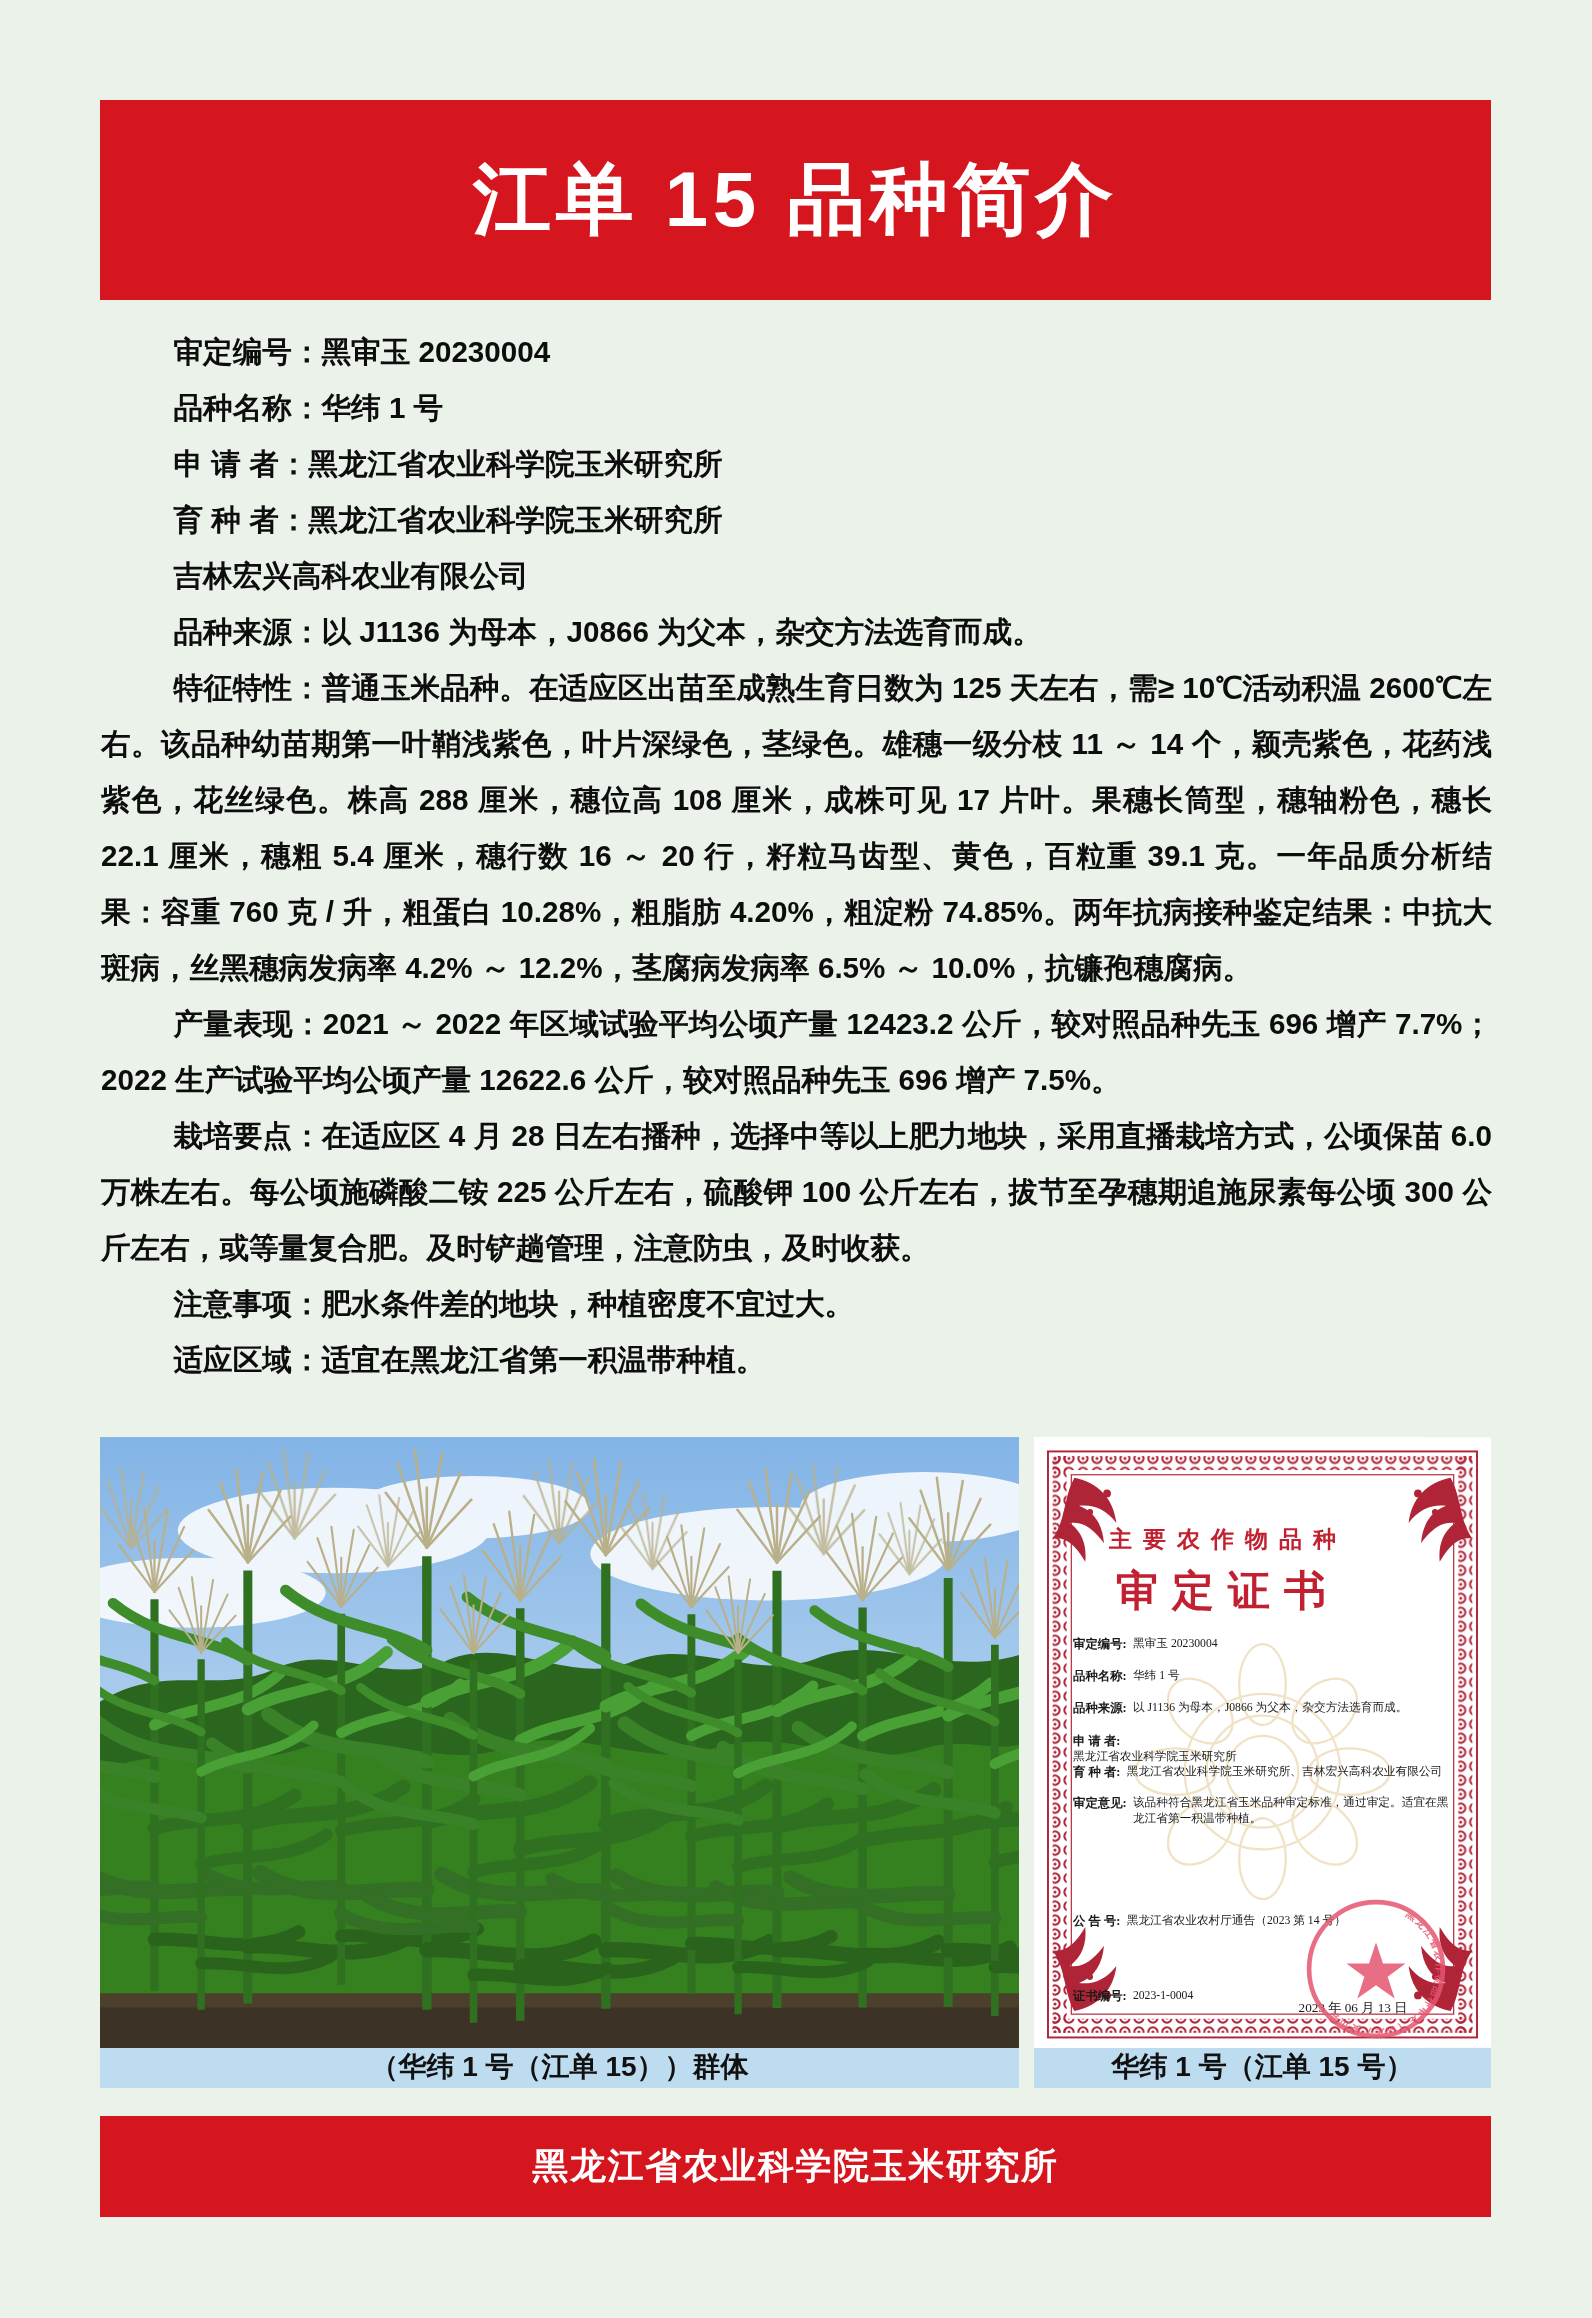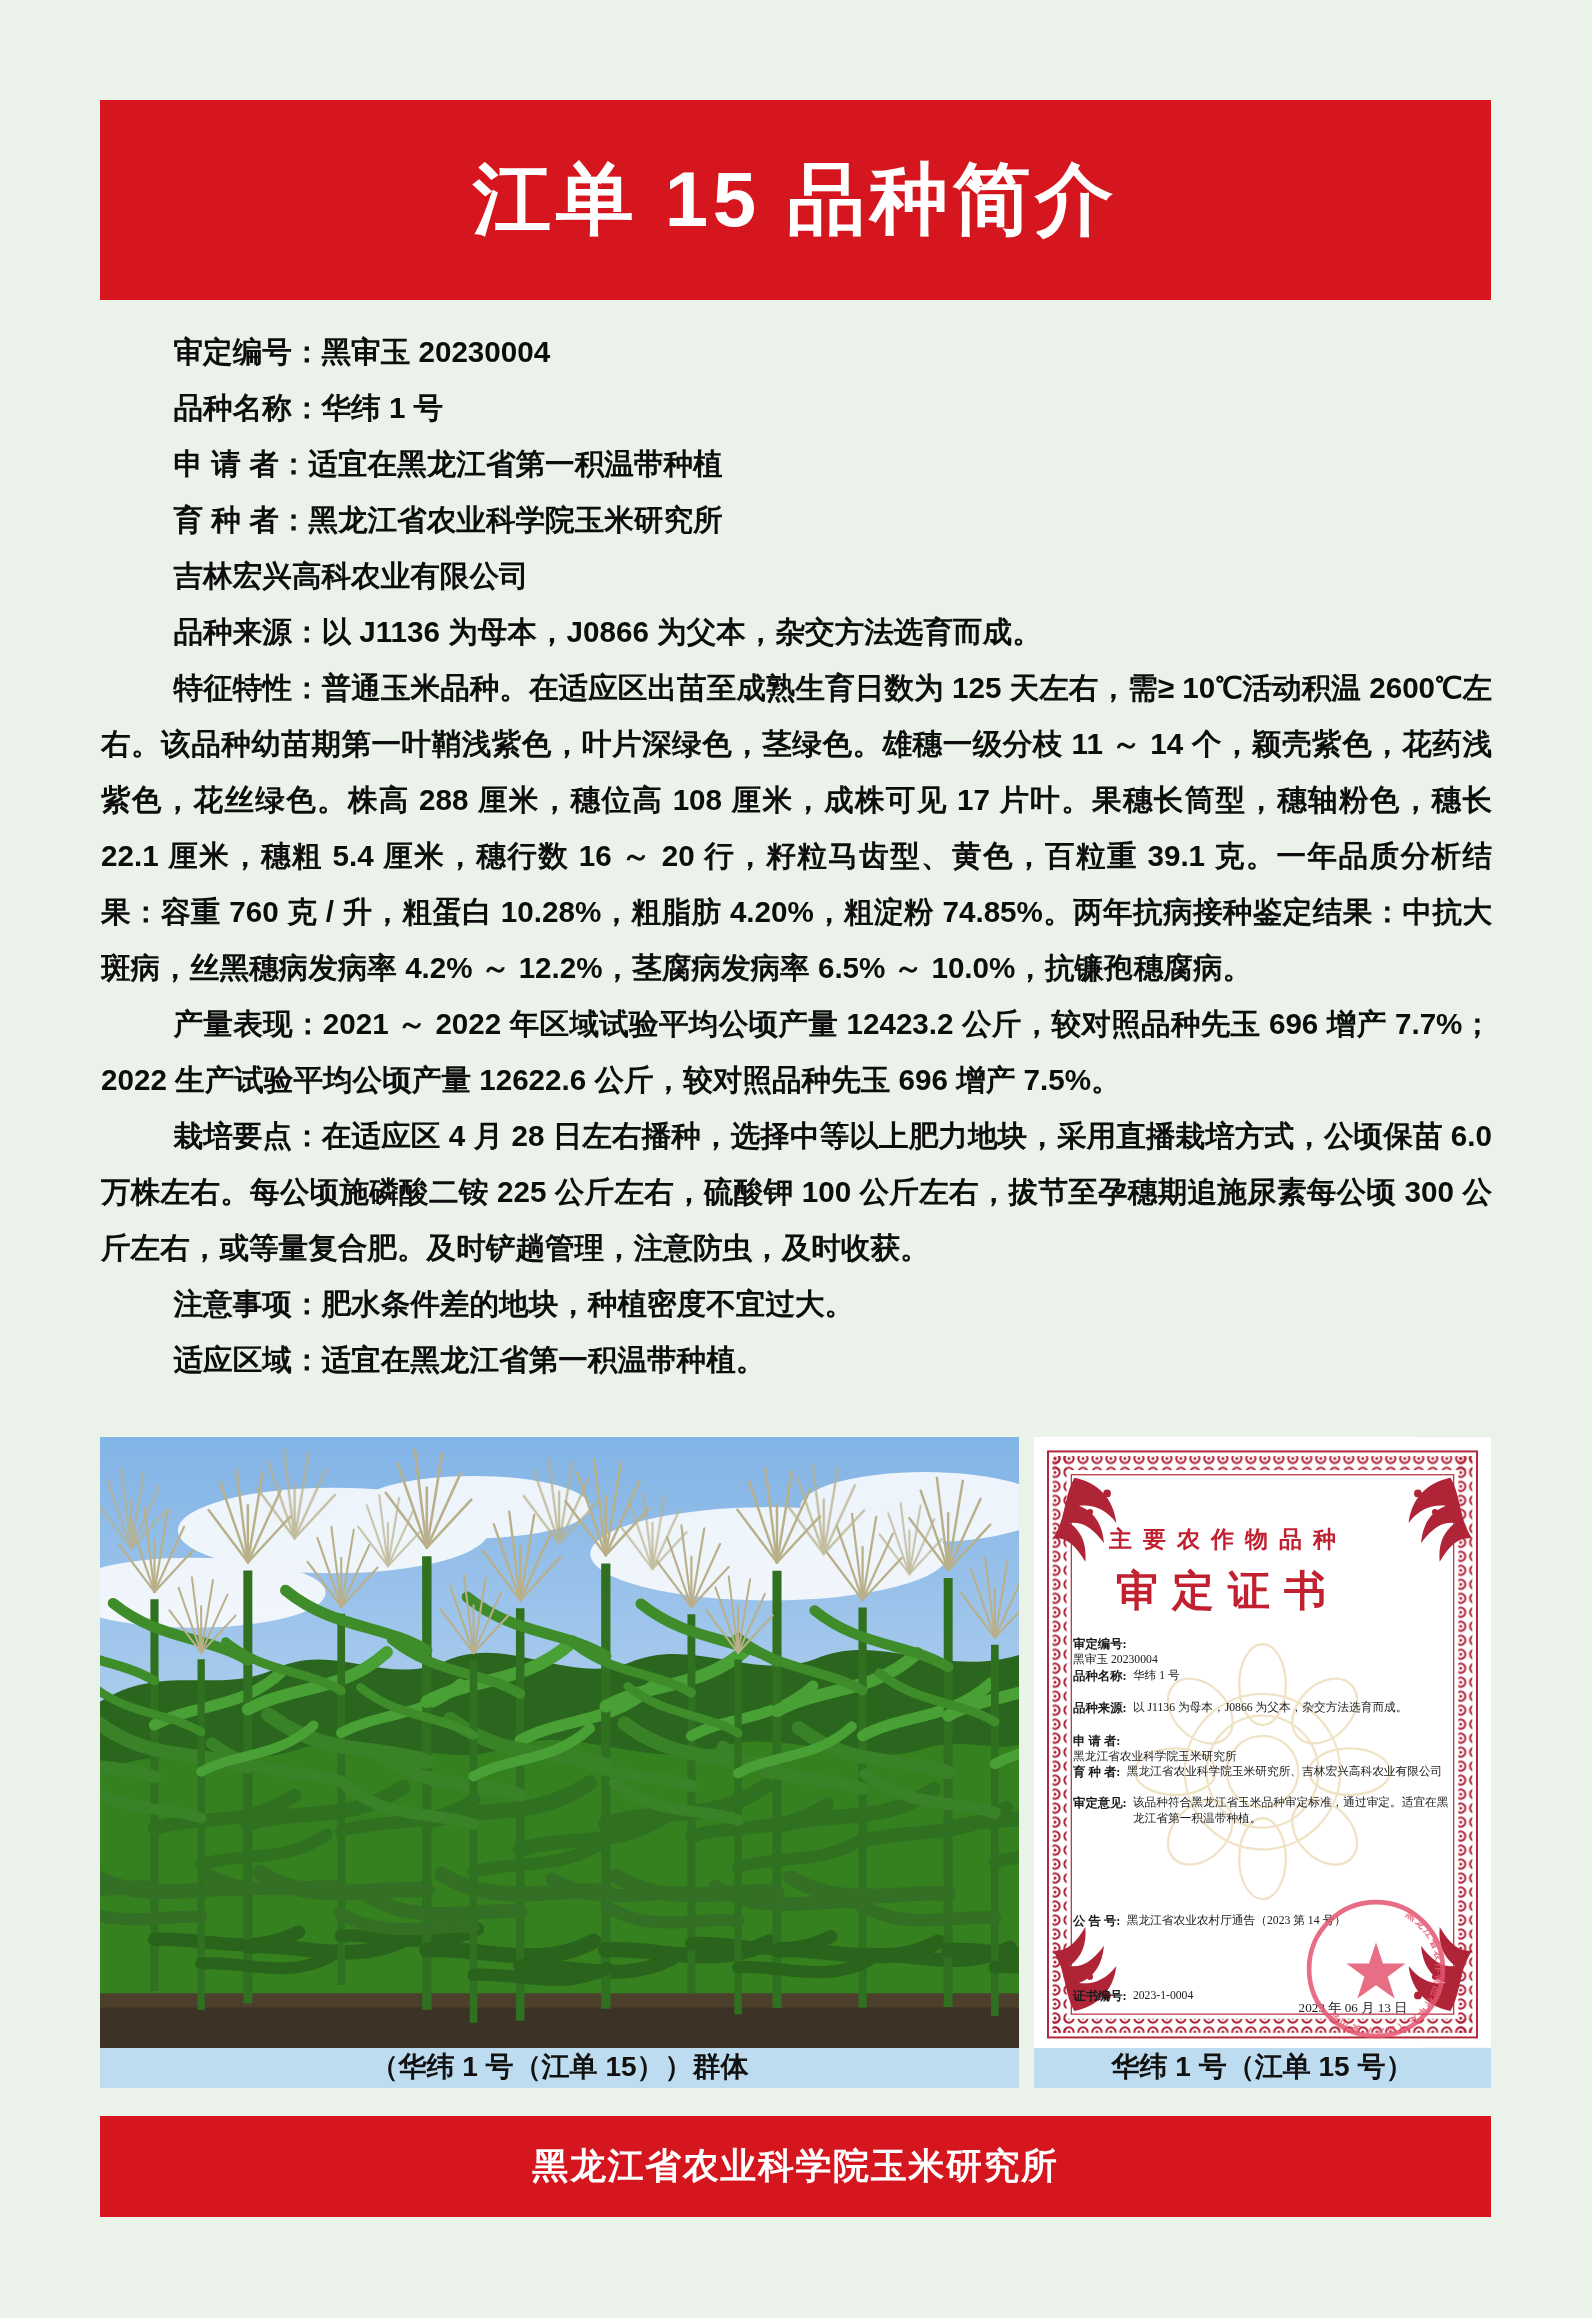--- a/index.html
+++ b/index.html
@@ -67,21 +67,21 @@
 
 <div id="page">
 
   <div id="hdr">
     <div class="t">江单 15 品种简介</div>
   </div>
 
   <div id="bodytext">
     <p>审定编号：黑审玉 20230004</p>
     <p>品种名称：华纬 1 号</p>
-    <p>申 请 者：适宜在黑龙江省第一积温带种植</p>
+    <p>申 请 者：黑龙江省农业科学院玉米研究所</p>
     <p>育 种 者：黑龙江省农业科学院玉米研究所</p>
     <p>吉林宏兴高科农业有限公司</p>
     <p>品种来源：以 J1136 为母本，J0866 为父本，杂交方法选育而成。</p>
     <p>特征特性：普通玉米品种。在适应区出苗至成熟生育日数为 125 天左右，需≥ 10℃活动积温 2600℃左右。该品种幼苗期第一叶鞘浅紫色，叶片深绿色，茎绿色。雄穗一级分枝 11 ～ 14 个，颖壳紫色，花药浅紫色，花丝绿色。株高 288 厘米，穗位高 108 厘米，成株可见 17 片叶。果穗长筒型，穗轴粉色，穗长 22.1 厘米，穗粗 5.4 厘米，穗行数 16 ～ 20 行，籽粒马齿型、黄色，百粒重 39.1 克。一年品质分析结果：容重 760 克 / 升，粗蛋白 10.28%，粗脂肪 4.20%，粗淀粉 74.85%。两年抗病接种鉴定结果：中抗大斑病，丝黑穗病发病率 4.2% ～ 12.2%，茎腐病发病率 6.5% ～ 10.0%，抗镰孢穗腐病。</p>
     <p>产量表现：2021 ～ 2022 年区域试验平均公顷产量 12423.2 公斤，较对照品种先玉 696 增产 7.7%；2022 生产试验平均公顷产量 12622.6 公斤，较对照品种先玉 696 增产 7.5%。</p>
     <p>栽培要点：在适应区 4 月 28 日左右播种，选择中等以上肥力地块，采用直播栽培方式，公顷保苗 6.0 万株左右。每公顷施磷酸二铵 225 公斤左右，硫酸钾 100 公斤左右，拔节至孕穗期追施尿素每公顷 300 公斤左右，或等量复合肥。及时铲趟管理，注意防虫，及时收获。</p>
     <p>注意事项：肥水条件差的地块，种植密度不宜过大。</p>
     <p>适应区域：适宜在黑龙江省第一积温带种植。</p>
   </div>
 
@@ -199,21 +199,21 @@
 
         <use href="#flourish" transform="translate(52,52)"></use>
         <use href="#flourish" transform="translate(536,52) scale(-1,1)"></use>
         <use href="#flourish" transform="translate(52,738) scale(1,-1)"></use>
         <use href="#flourish" transform="translate(536,738) scale(-1,-1)"></use>
       </svg>
 
       <div class="cert-title1">主要农作物品种</div>
       <div class="cert-title2">审定证书</div>
 
-      <div class="cert-row" style="top:199px;flex-direction:column;">
+      <div class="cert-row" style="top:199px;">
         <span class="lbl">审定编号:</span>
         <span class="val">黑审玉 20230004</span>
       </div>
       <div class="cert-row" style="top:231px;">
         <span class="lbl">品种名称:</span>
         <span class="val">华纬 1 号</span>
       </div>
       <div class="cert-row" style="top:263px;">
         <span class="lbl">品种来源:</span>
         <span class="val">以 J1136 为母本，J0866 为父本，杂交方法选育而成。</span>

